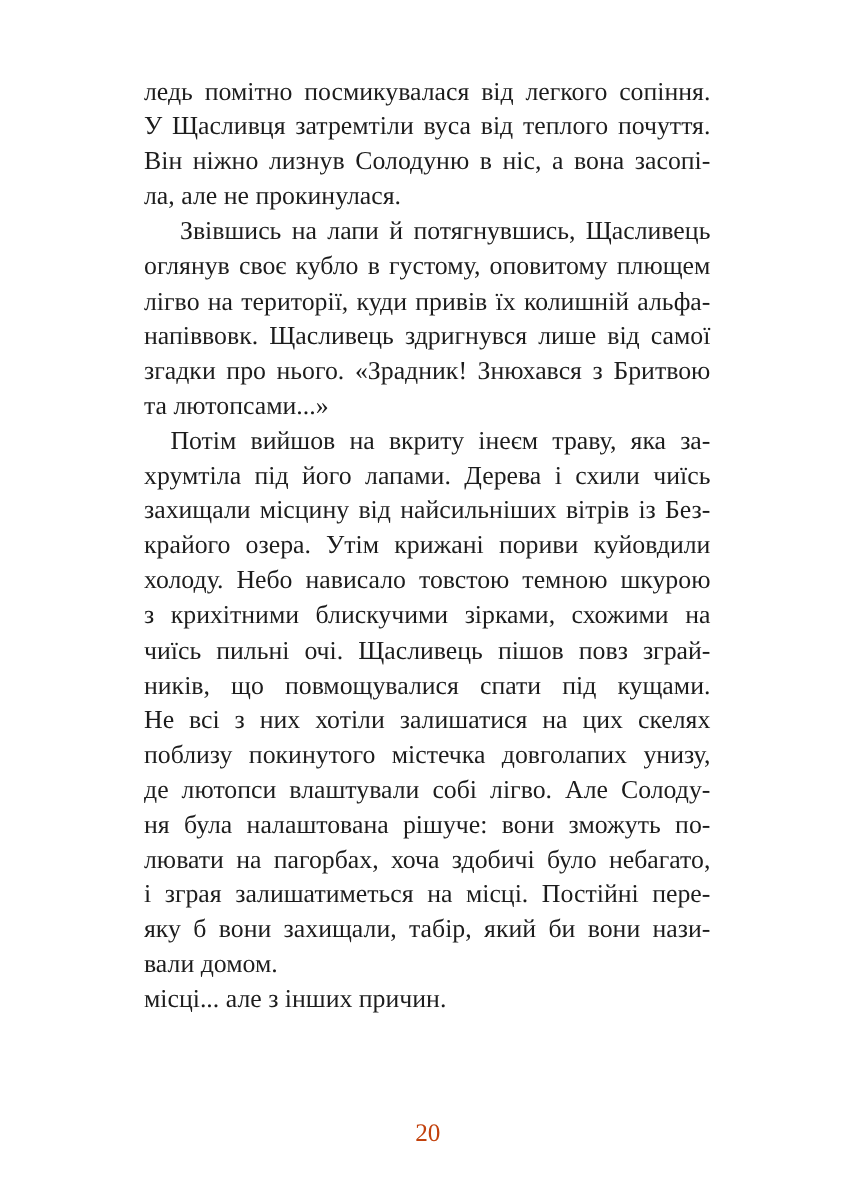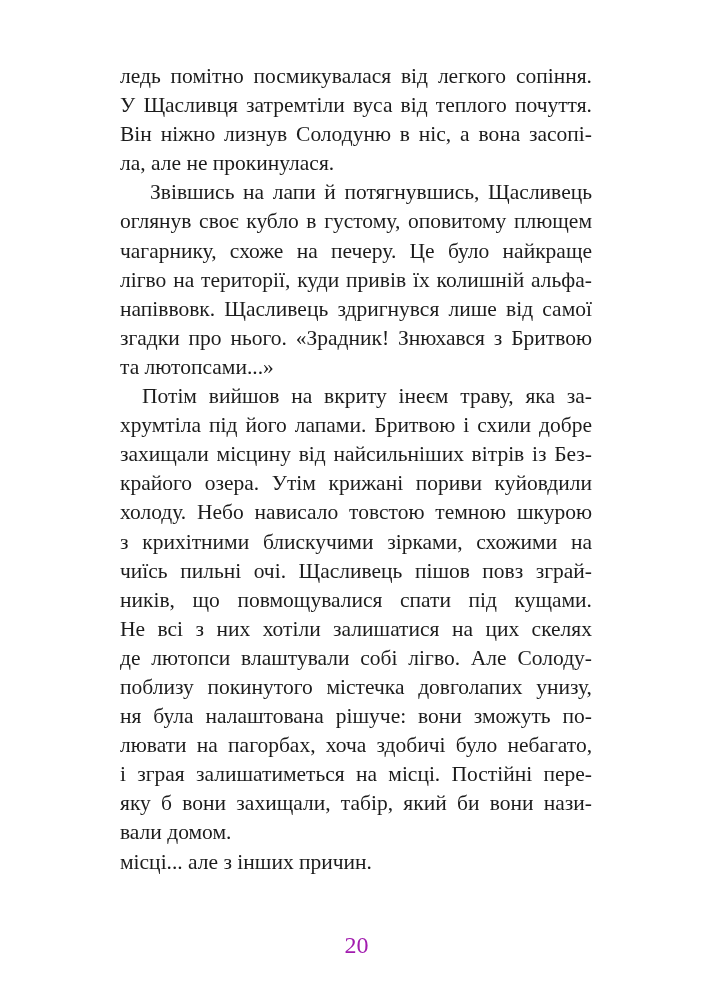--- a/index.html
+++ b/index.html
@@ -15,53 +15,52 @@
     .line {
       display: block; height: 29.1px; white-space: nowrap;
       text-align: justify; text-align-last: justify;
     }
     .line.last { text-align-last: left; }
     .line.indent { padding-left: 22px; }
     .line.indent2 { padding-left: 30px; font-family: Liberation Serif, serif; }
     .page-number {
       position: absolute; left: 0; width: 713px; top: 932px; text-align: center;
       font-family: "Liberation Serif", "DejaVu Serif", serif;
-      font-size: 24px; color: #a21caf;
+      font-size: 21px; color: #c2410c;
     }
   </style>
 </head>
 <body>
 
 <div class="page">
   <div class="text-block">
 
     <span class="line">ледь помітно посмикувалася від легкого сопіння.</span>
     <span class="line">У Щасливця затремтіли вуса від теплого почуття.</span>
     <span class="line">Він ніжно лизнув Солодуню в ніс, а вона засопі-</span>
     <span class="line last">ла, але не прокинулася.</span>
 
     <span class="line indent2">Звівшись на лапи й потягнувшись, Щасливець</span>
     <span class="line">оглянув своє кубло в густому, оповитому плющем</span>
-    <span class="line">чагарнику, схоже на печеру. Це було найкраще</span>
     <span class="line">лігво на території, куди привів їх колишній альфа-</span>
     <span class="line">напіввовк. Щасливець здригнувся лише від самої</span>
     <span class="line">згадки про нього. «Зрадник! Знюхався з Бритвою</span>
     <span class="line last">та лютопсами...»</span>
 
     <span class="line indent">Потім вийшов на вкриту інеєм траву, яка за-</span>
-    <span class="line">хрумтіла під його лапами. Бритвою і схили добре</span>
+    <span class="line">хрумтіла під його лапами. Дерева і схили чиїсь</span>
     <span class="line">захищали місцину від найсильніших вітрів із Без-</span>
     <span class="line">крайого озера. Утім крижані пориви куйовдили</span>
     <span class="line">холоду. Небо нависало товстою темною шкурою</span>
     <span class="line">з крихітними блискучими зірками, схожими на</span>
     <span class="line">чиїсь пильні очі. Щасливець пішов повз зграй-</span>
     <span class="line">ників, що повмощувалися спати під кущами.</span>
     <span class="line">Не всі з них хотіли залишатися на цих скелях</span>
+    <span class="line">поблизу покинутого містечка довголапих унизу,</span>
     <span class="line">де лютопси влаштували собі лігво. Але Солоду-</span>
-    <span class="line">поблизу покинутого містечка довголапих унизу,</span>
     <span class="line">ня була налаштована рішуче: вони зможуть по-</span>
     <span class="line">лювати на пагорбах, хоча здобичі було небагато,</span>
     <span class="line">і зграя залишатиметься на місці. Постійні пере-</span>
     <span class="line">яку б вони захищали, табір, який би вони нази-</span>
     <span class="line last">вали домом.</span>
 
 
     <span class="line last">місці... але з інших причин.</span>
   </div>
 

